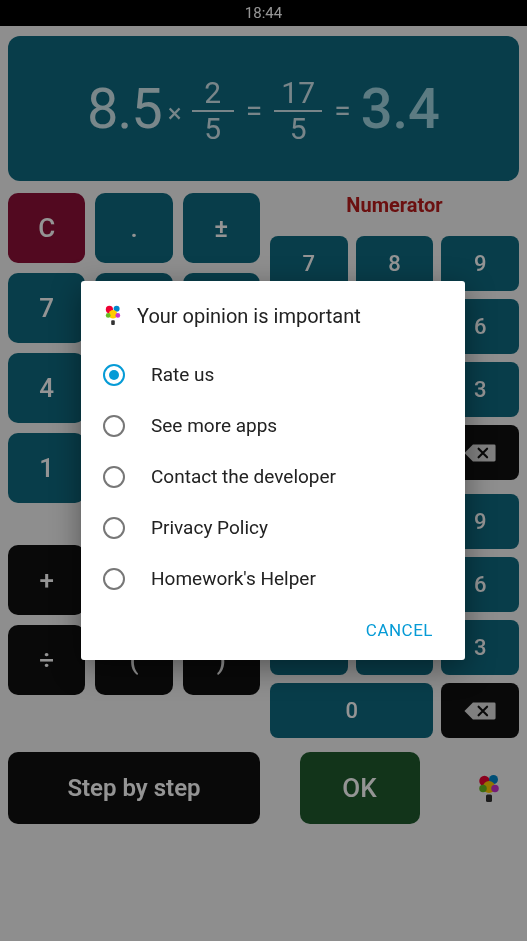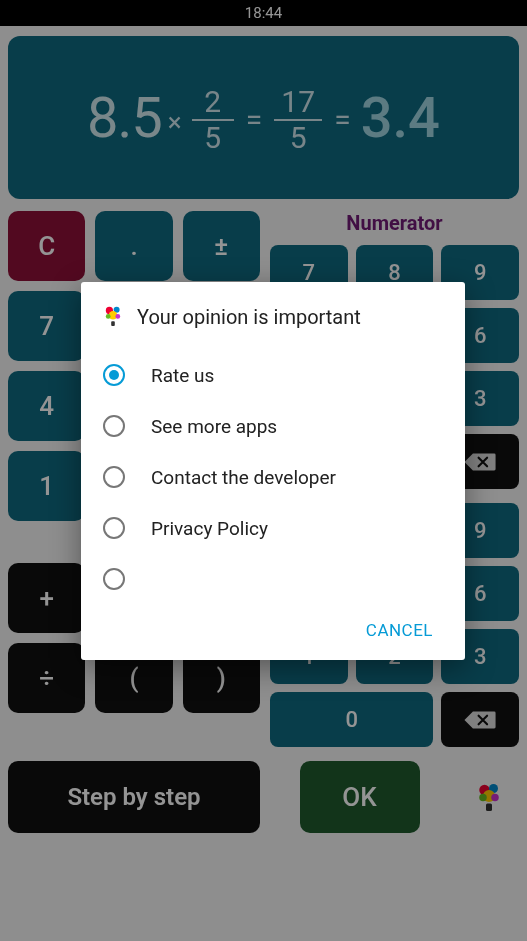--- a/index.html
+++ b/index.html
@@ -6,21 +6,21 @@
   html, body { width: 527px; height: 941px; overflow: hidden; background: #000; }
   .screen { width: 527px; height: 941px; background: #f5f5f5; position: relative; }
 
   
   .status-bar { height: 26px; background: #000; color: #fff; display: flex; justify-content: center; align-items: center; padding: 0 10px; font-size: 15px; }
 
   
   .app { position: absolute; top: 26px; left: 0; right: 0; bottom: 0; padding: 10px 8px 8px 8px; }
 
   
-  .display { background: #0e6a80; border-radius: 12px; height: 163px; display: flex; align-items: center; justify-content: center; color: #cfe6ec; }
+  .display { background: #0e6a80; border-radius: 12px; height: 145px; display: flex; align-items: center; justify-content: center; color: #cfe6ec; }
   .display .big { font-size: 56px; font-weight: 400; color: #d0e8ee; letter-spacing: -1px; }
   .display .op  { font-size: 26px; margin: 0 6px; color: #cfe6ec; position: relative; top: 4px;}
   .display .eq  { font-size: 30px; margin: 0 8px; color: #cfe6ec; position: relative; top: 2px;}
   .frac { display:inline-flex; flex-direction:column; align-items:center; margin:0 4px; position:relative; top:2px;}
   .frac span { font-size: 30px; line-height: 34px; }
   .frac .bar { width: 42px; height: 2px; background: #cfe6ec; }
   .frac.wide .bar { width: 48px; }
   .display .result { font-size: 56px; font-weight: 500; color: #9fd4e0; margin-left: 2px; }
 
   
@@ -28,21 +28,21 @@
   .left  { flex: 0 0 252px; display:flex; flex-direction:column; gap:10px; }
   .right { flex: 1; display:flex; flex-direction:column; }
 
   .row { display:flex; gap:10px; }
   .btn { flex:1; height:70px; border-radius:10px; display:flex; align-items:center; justify-content:center; font-size:26px; font-weight:500; color:#fff; background:#0e6a80; }
   .btn.red   { background:#8d1038; }
   .btn.black { background:#111; }
   .btn.small { height:55px; font-size:22px; border-radius:8px; }
   .btn.green { background:#1f5b2e; }
   .sbs { background:#111; color:#fff; height:72px; border-radius:10px; display:flex; align-items:center; justify-content:center; font-size:24px; font-weight:600;}
-  .right h4 { text-align:center; font-size:20px; font-weight:700; color:#701a75; margin-bottom:10px;}
+  .right h4 { text-align:center; font-size:20px; font-weight:700; color:#b91c1c; margin-bottom:19px;}
   .pad { display:grid; grid-template-columns:repeat(3,1fr); gap:8px; }
   .span2 { grid-column: span 2; }
   .bksp { background:#111; }
   .bksp svg { width:34px; height:24px; }
   .bottom-row { display:flex; gap:26px; margin-top:14px; align-items:stretch;justify-content:space-between; }
   .logo-slot { width:60px; display:flex; align-items:center; justify-content:center; }
 
   
   .overlay { position:absolute; inset:0; background:rgba(0,0,0,0.42); display:flex; align-items:center; justify-content:center; }
   .dialog { width: 384px; background:#fff; border-radius:3px; padding: 20px 20px 8px 20px; box-shadow:0 8px 30px rgba(0,0,0,.4);margin-left:19px; }
@@ -285,20 +285,21 @@
       <div class="opt">
         <span class="radio"></span>
         <span class="opt-label">Contact the developer</span>
       </div>
       <div class="opt">
         <span class="radio"></span>
         <span class="opt-label">Privacy Policy</span>
       </div>
       <div class="opt">
         <span class="radio"></span>
+        <span class="opt-label">Homework's Helper</span>
       </div>
 
       <div class="dlg-actions">
         <button class="cancel-btn">
           <span>CANCEL</span>
         </button>
       </div>
     </div>
   </div>
 </div>

